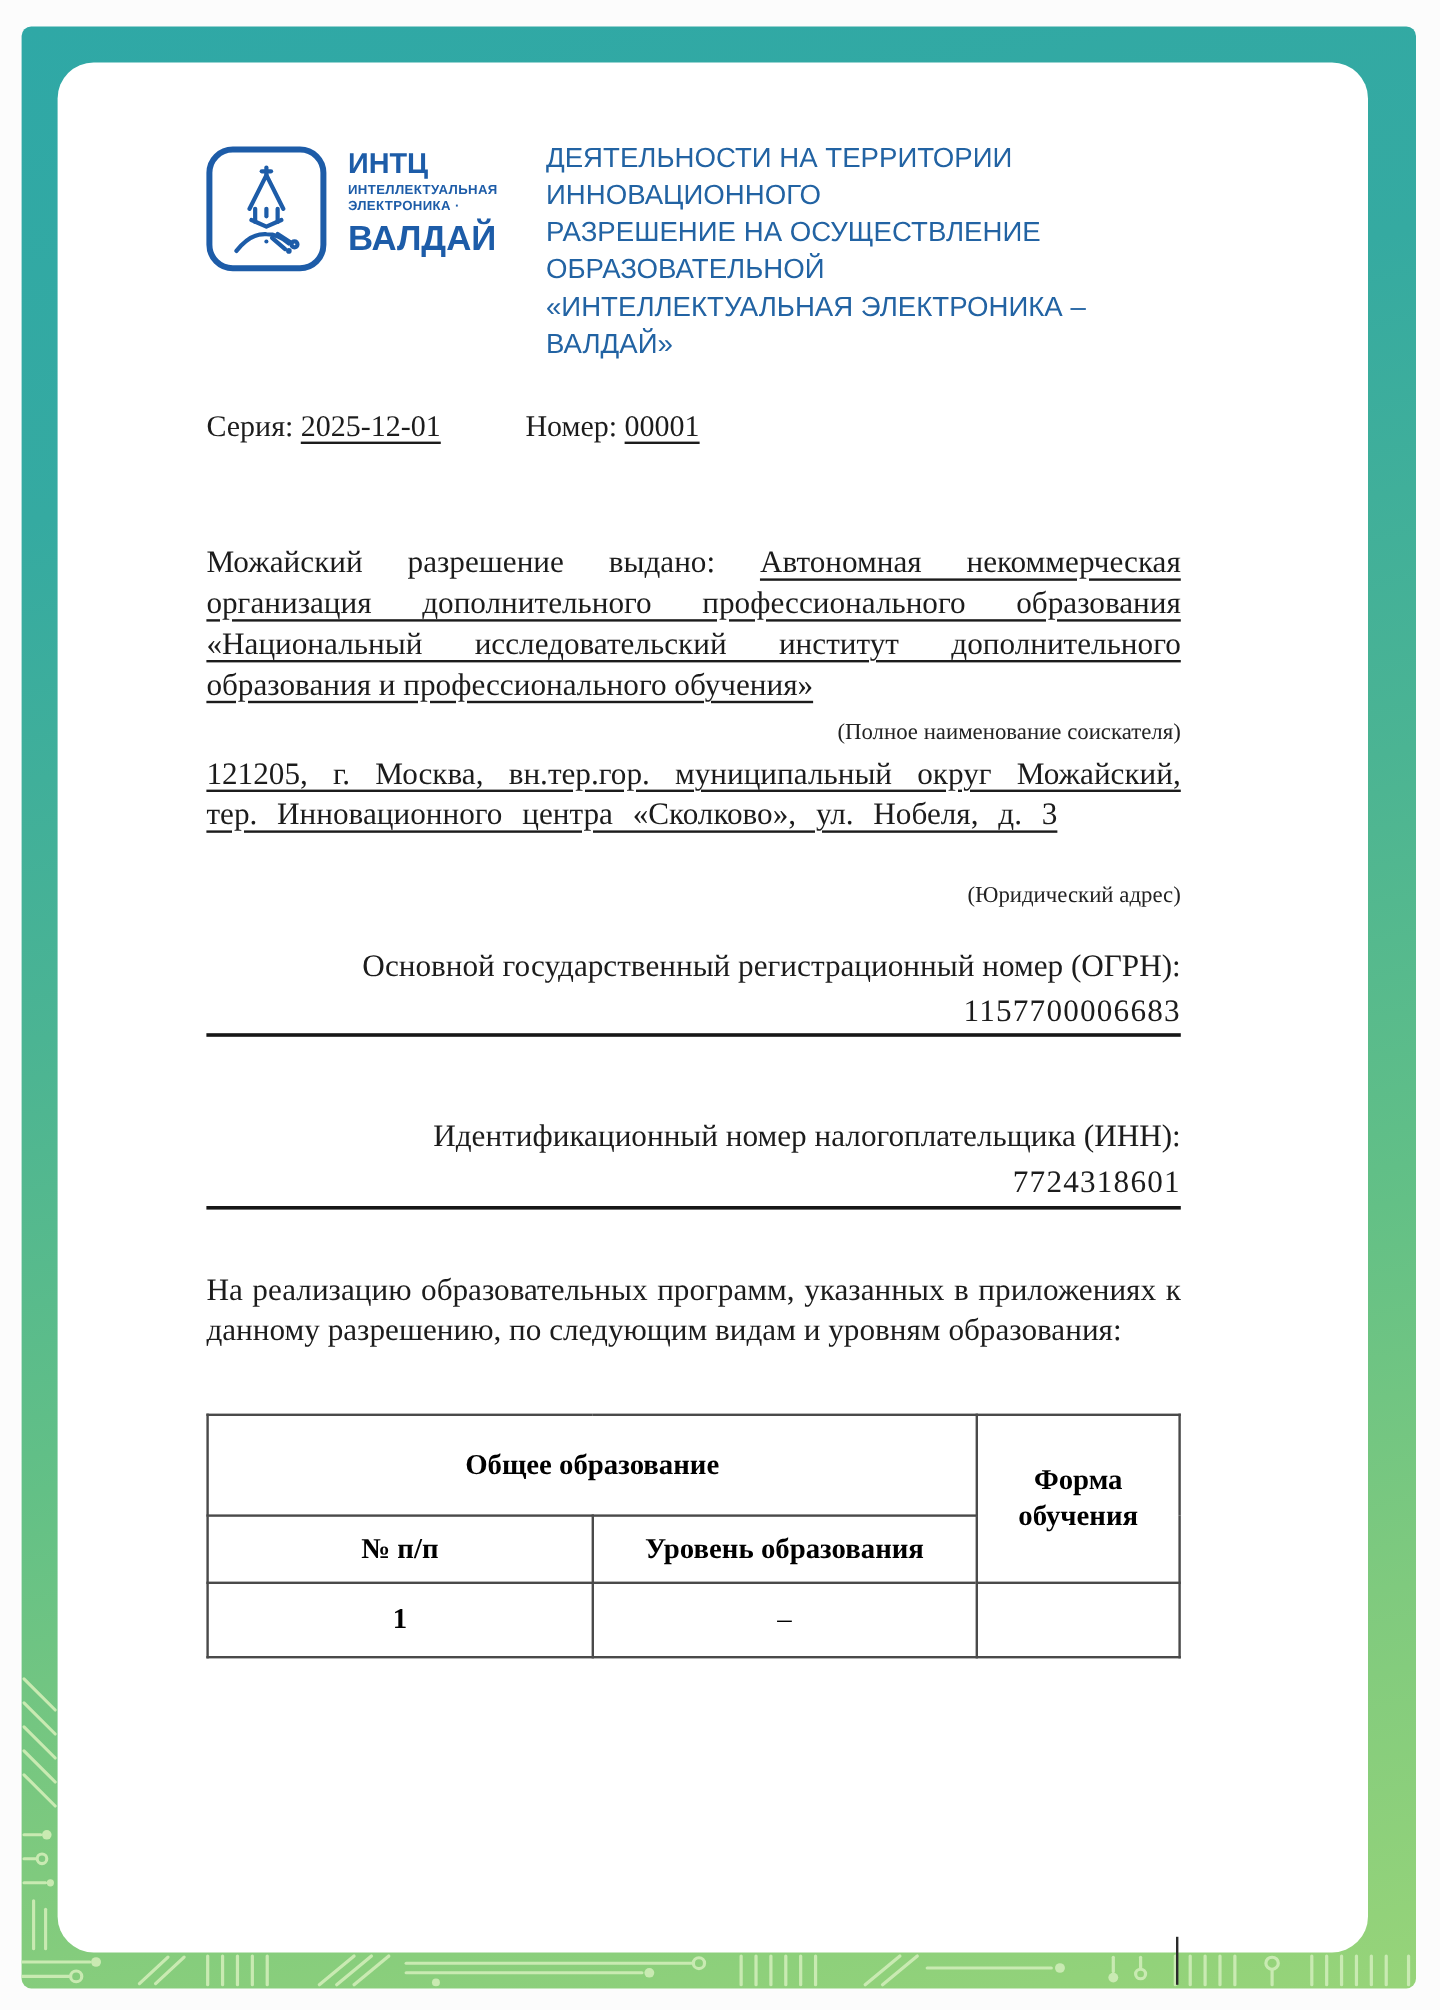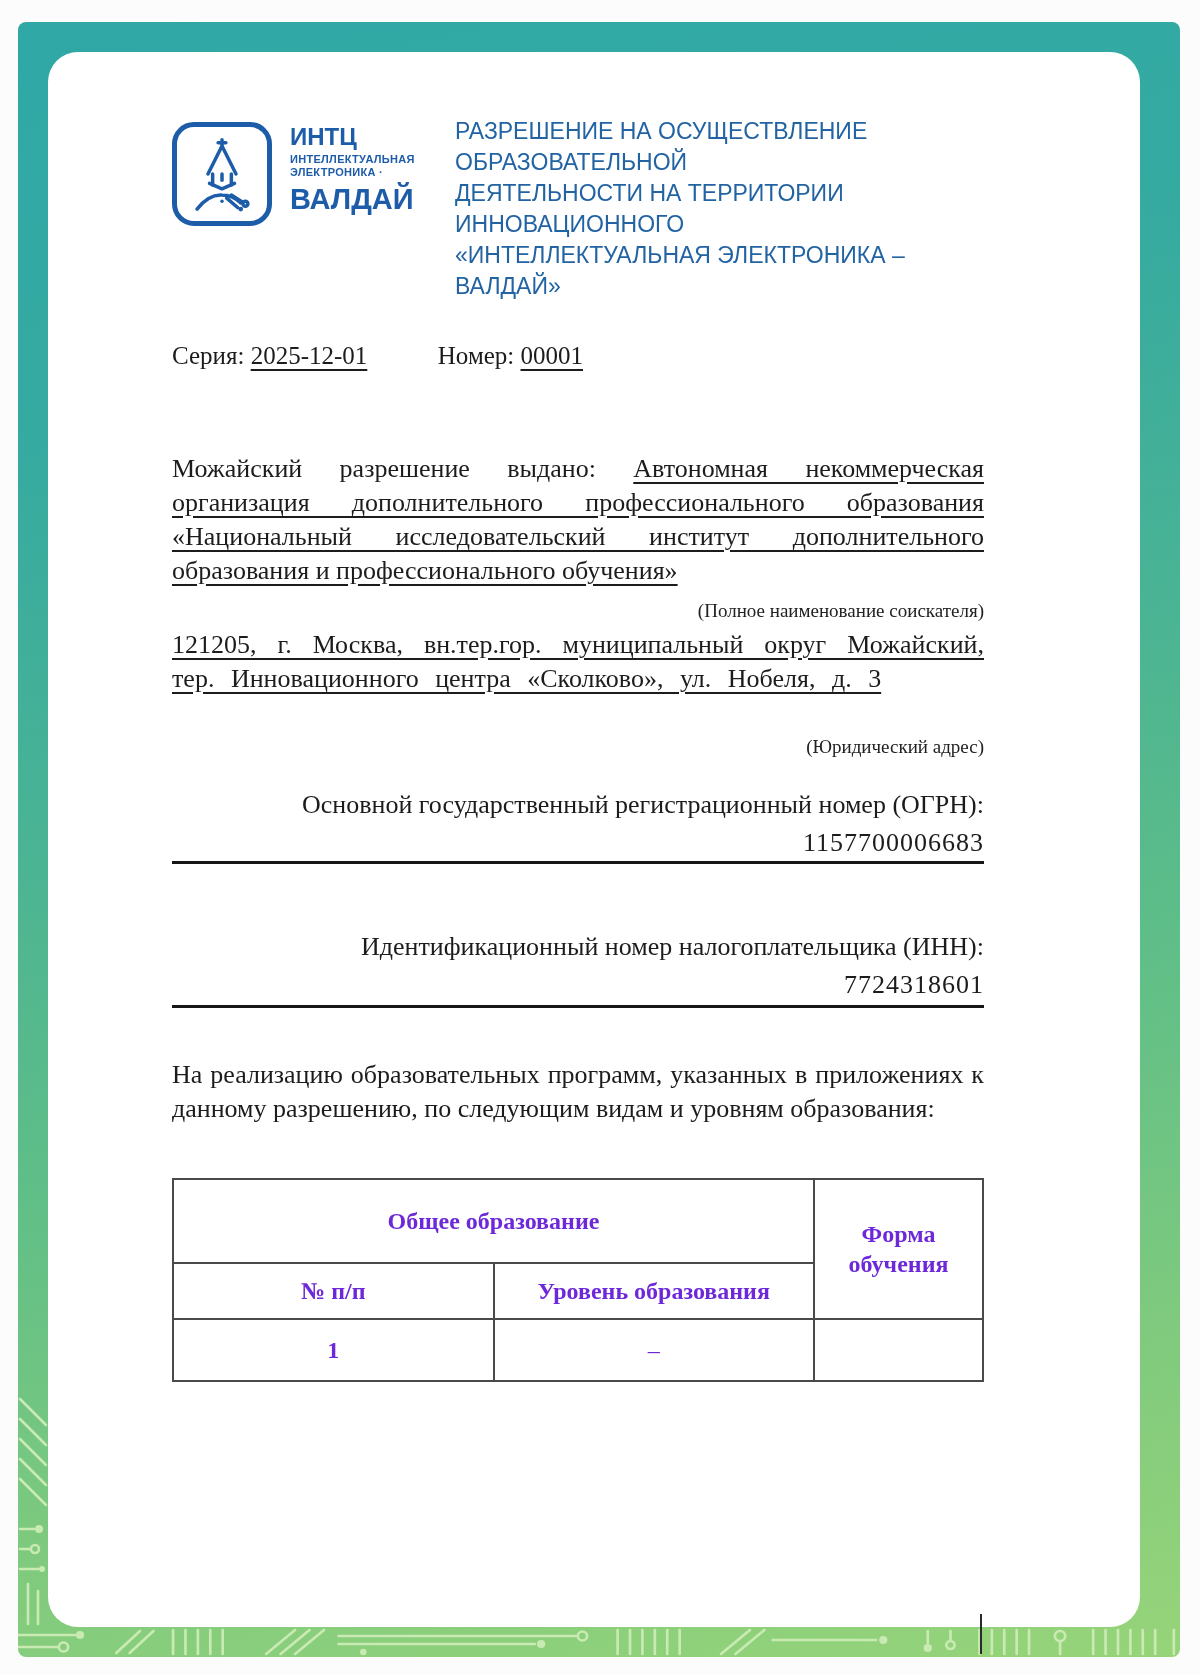--- a/index.html
+++ b/index.html
@@ -63,21 +63,21 @@
   .ogrn-value{top:828px;font-size:26px;letter-spacing:1px;}
   .rule1{top:861px;height:3px;background:#161616;}
   .inn-label{top:932px;font-size:26px;}
   .inn-value{top:970px;font-size:26px;letter-spacing:1px;}
   .rule2{top:1005px;height:3px;background:#161616;}
   .programs{top:1058px;}
 
   
   .doc-table{
     left:172px;top:1178px;width:812px;border-collapse:collapse;
-    font-size:24px;color:#6d28d9;table-layout:fixed;
+    font-size:24px;color:#000000;table-layout:fixed;
   }
   .doc-table td{border:2px solid #4a4a4a;padding:0;vertical-align:middle;}
   .row-group{height:84px;}
   .row-head{height:56px;}
   .row-data{height:62px;}
   .cell-b{font-weight:bold;text-align:center;}
   .w-num{width:105px;}
   .w-level{width:540px;}
   .w-form{width:167px;margin-top:10px;}
   .form-cell{font-weight:bold;text-align:center;line-height:30px;padding:0 18px;}
@@ -177,22 +177,22 @@
   </svg>
 </div>
 <div class="abs logo-text">
   <div class="logo-short">ИНТЦ</div>
   <div class="logo-sub">ИНТЕЛЛЕКТУАЛЬНАЯ</div>
   <div class="logo-sub2">ЭЛЕКТРОНИКА ·</div>
   <div class="logo-name">ВАЛДАЙ</div>
 </div>
 
 <div class="abs doc-header">
+  <div>ДЕЯТЕЛЬНОСТИ НА ТЕРРИТОРИИ ИННОВАЦИОННОГО</div>
   <div>РАЗРЕШЕНИЕ НА ОСУЩЕСТВЛЕНИЕ ОБРАЗОВАТЕЛЬНОЙ</div>
-  <div>ДЕЯТЕЛЬНОСТИ НА ТЕРРИТОРИИ ИННОВАЦИОННОГО</div>
   <div>«ИНТЕЛЛЕКТУАЛЬНАЯ ЭЛЕКТРОНИКА –  ВАЛДАЙ»</div>
 </div>
 
 <div class="abs serial-row">
   <span>Серия:</span>
   <span> </span>
   <span class="u">2025-12-01</span>
   <span class="serial-gap"></span>
   <span>Номер:</span>
   <span> </span>

